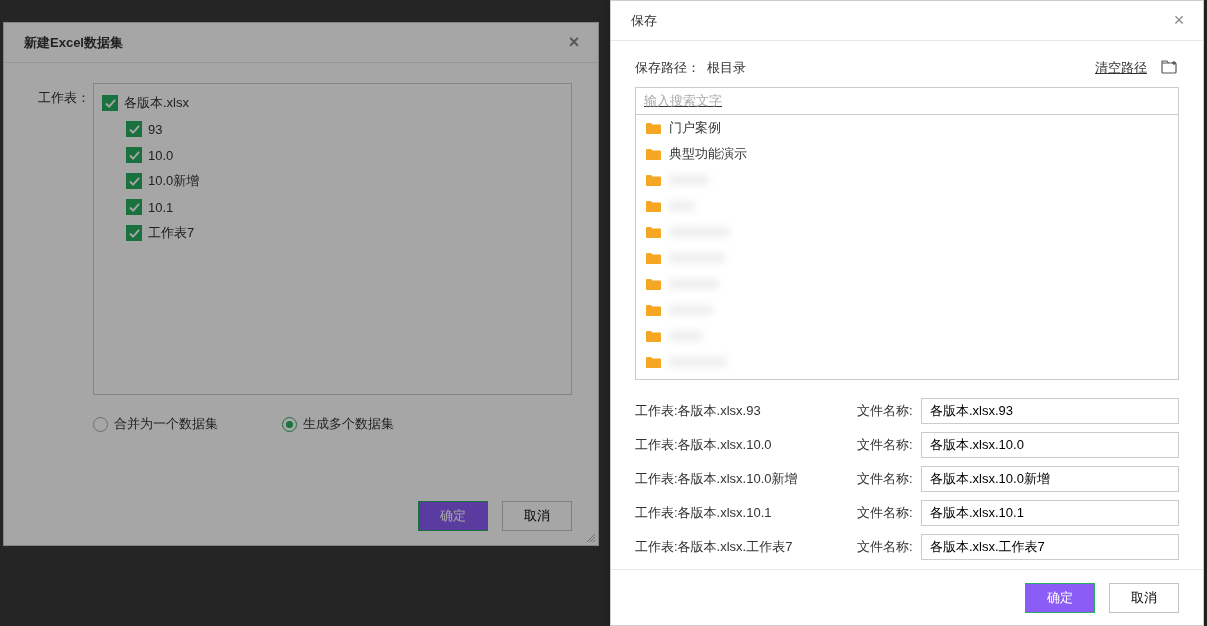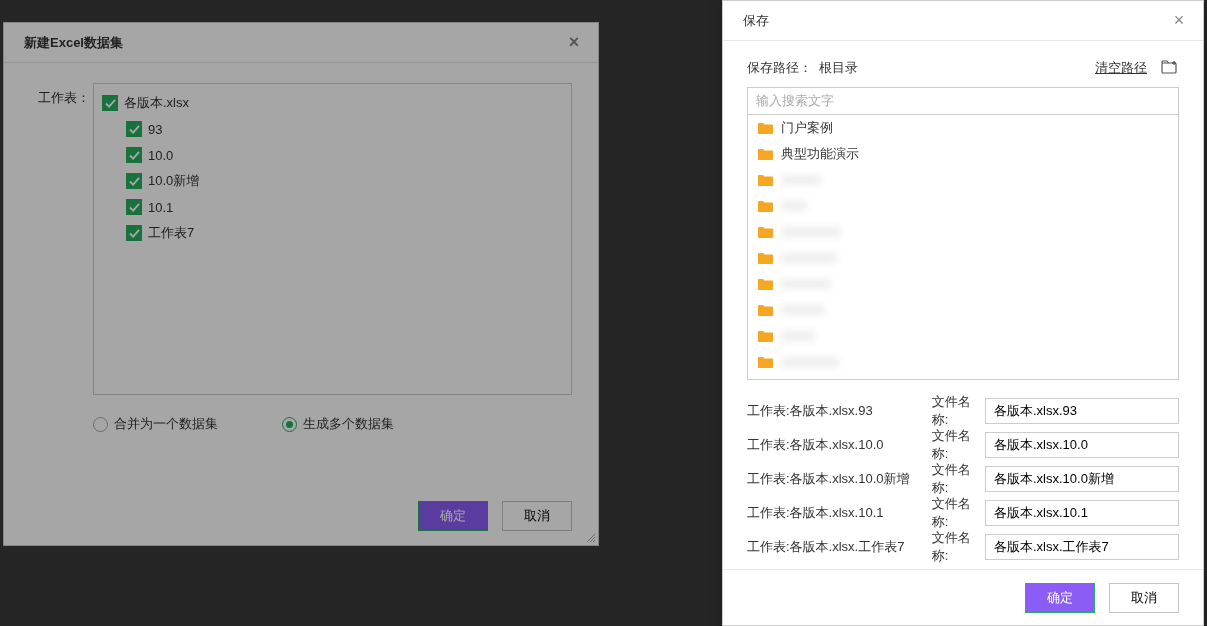--- a/index.html
+++ b/index.html
@@ -151,21 +151,21 @@
       width: 12px;
       height: 12px;
       color: #aaa;
     }
 
     
     .right-dialog {
       position: absolute;
       top: 0;
       right: 3px;
-      width: 482px;
+      width: 594px;
       height: 626px;
       background: #fff;
       border: 1px solid #ccc;
       z-index: 20;
       box-shadow: 0 2px 12px rgba(0,0,0,0.25);
       display: flex;
       flex-direction: column;
     }
     .right-head {
       height: 40px;
@@ -197,20 +197,21 @@
       color: #555;
     }
     .search-input {
       width: 100%;
       height: 28px;
       border: 1px solid #ccc;
       padding: 0 8px;
       font-size: 13px;
       outline: none;
       color: #333;
+      text-decoration: underline;
     }
     .search-input::placeholder { color: #aaa; }
     .folder-list {
       flex: 0 0 265px;
       border: 1px solid #ccc;
       border-top: none;
       overflow: auto;
       position: relative;
     }
     .folder-item {

